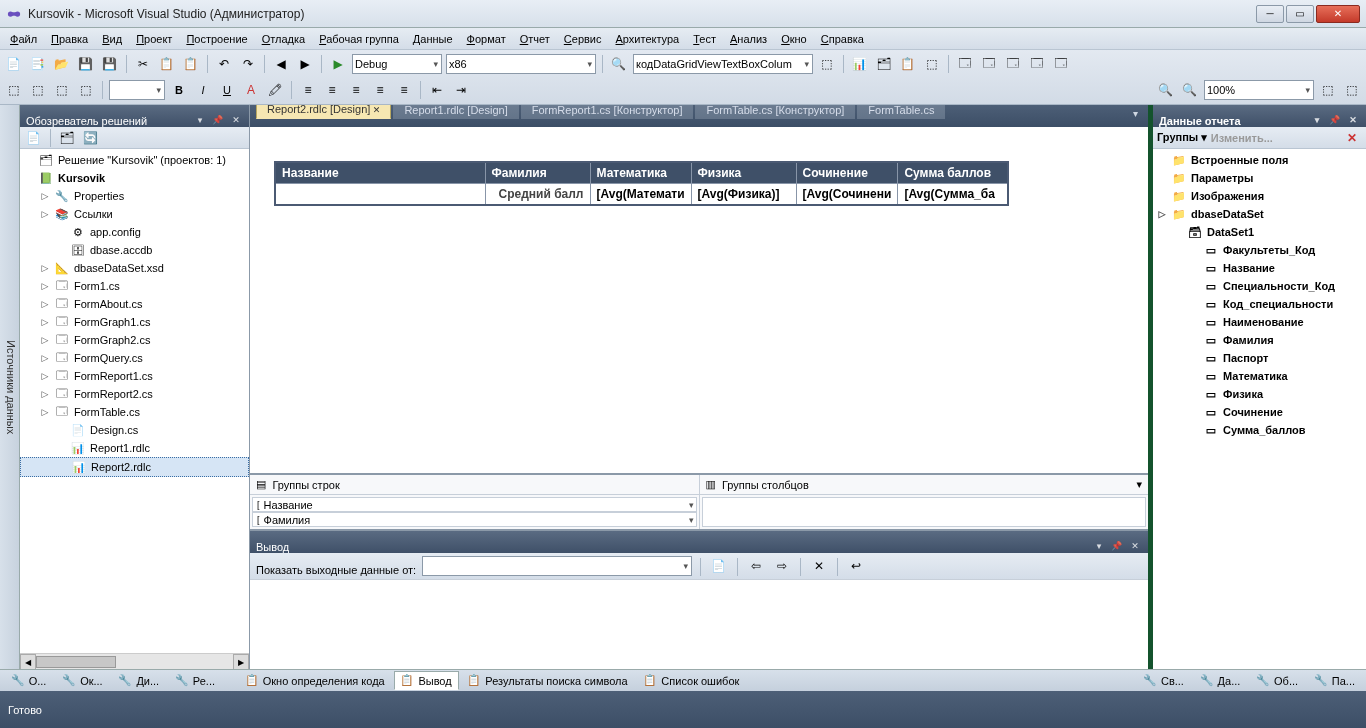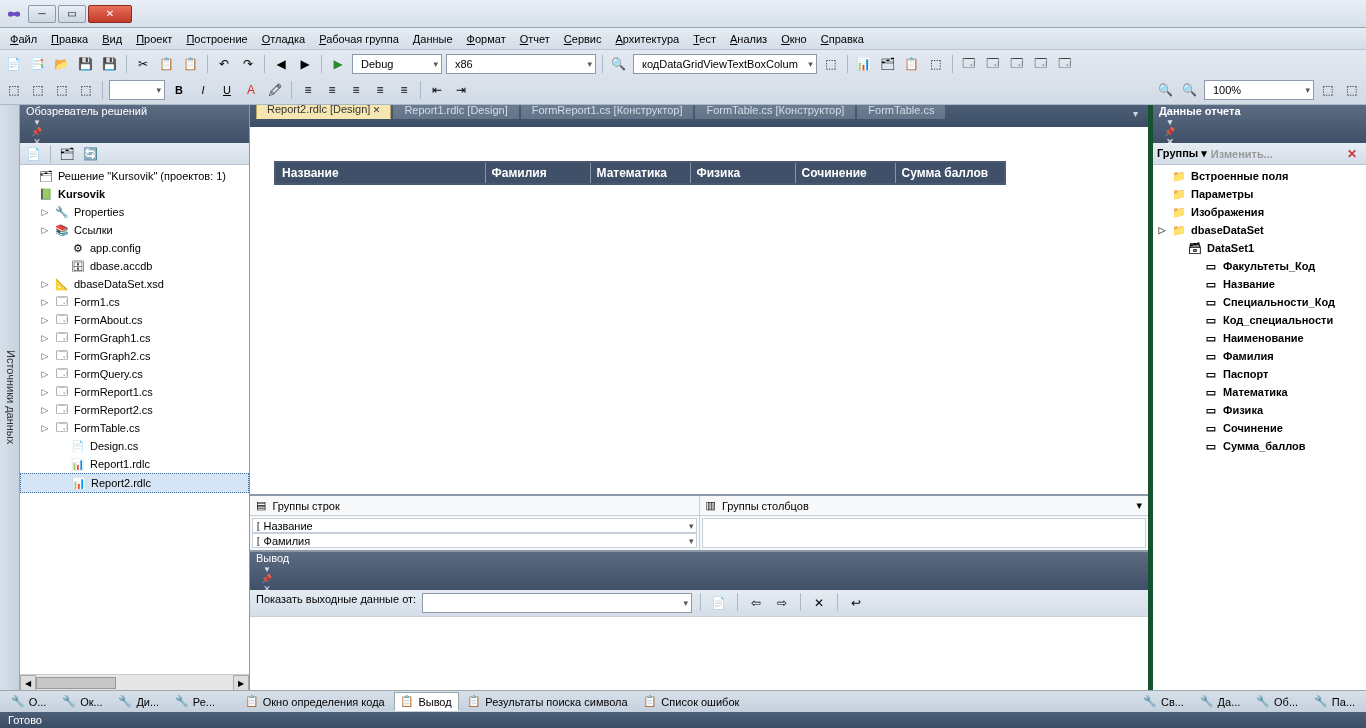--- a/index.html
+++ b/index.html
@@ -13,29 +13,29 @@
 .winbtn.close { background: linear-gradient(#e76f5a,#c43a2a); color: #fff; border-color: #8a2a20; width: 44px; }
 
 .menubar { height: 22px; background: linear-gradient(#e6ecf3,#d4dde8); display: flex; align-items: center; padding: 0 4px; gap: 2px; border-bottom: 1px solid #b9c5d2; }
 .menubar span { padding: 2px 6px; cursor: default; }
 .menubar span u { text-decoration: underline; }
 
 .toolbars { background: linear-gradient(#e3e9f1,#d2dbe6); padding: 2px 4px; display: flex; flex-direction: column; gap: 2px; border-bottom: 1px solid #a9b7c6; }
 .toolbar-row { display: flex; align-items: center; gap: 4px; height: 24px; }
 .tbtn { width: 20px; height: 20px; display: inline-flex; align-items: center; justify-content: center; border: 1px solid transparent; border-radius: 2px; font-size: 12px; }
 .tsep { width: 1px; height: 18px; background: #a9b7c6; margin: 0 2px; }
-.tcombo { height: 20px; border: 1px solid #8b99a8; background: #fff; padding: 0 18px 0 8px; min-width: 90px; position: relative; display: inline-flex; align-items: center; }
+.tcombo { height: 20px; border: 1px solid #8b99a8; background: #fff; padding: 0 18px 0 2px; min-width: 90px; position: relative; display: inline-flex; align-items: center; }
 .tcombo::after { content: "▾"; position: absolute; right: 3px; font-size: 9px; color: #555; }
 
 .main-area { flex: 1; display: flex; overflow: hidden; }
 
 .vtab { width: 20px; background: linear-gradient(90deg,#d7e0ea,#c7d2de); border-right: 1px solid #9aa; writing-mode: vertical-rl; text-align: center; padding: 8px 2px; font-size: 11px; color: #333; }
 
 .panel { display: flex; flex-direction: column; background: #fff; }
-.panel-header { height: 38px; background: linear-gradient(#5a6b82,#3f5068); color: #fff; display: flex; align-items: flex-start; padding: 0 6px; font-size: 11px; flex-direction: column; }
+.panel-header { height: 22px; background: linear-gradient(#5a6b82,#3f5068); color: #fff; display: flex; align-items: flex-end; padding: 0 6px; font-size: 11px; }
 .panel-header .spacer { flex: 1; }
 .panel-header .phbtn { width: 14px; height: 14px; margin-left: 4px; display: inline-flex; align-items: center; justify-content: center; font-size: 9px; opacity: .8; }
 .panel-toolbar { height: 22px; background: linear-gradient(#e6ecf3,#d4dde8); border-bottom: 1px solid #b9c5d2; display: flex; align-items: center; padding: 0 4px; gap: 4px; }
 
 .solution-panel { width: 230px; border-right: 1px solid #8b99a8; }
 .tree { flex: 1; overflow: auto; padding: 2px 0; background: #fff; }
 .tree-item { display: flex; align-items: center; padding: 1px 4px; gap: 4px; white-space: nowrap; }
 .tree-item .expander { width: 10px; font-size: 9px; color: #555; text-align: center; }
 .tree-item .ticon { width: 16px; height: 16px; display: inline-flex; align-items: center; justify-content: center; font-size: 11px; }
 .tree-item.selected { background: #d6e5f5; border: 1px dotted #3a6ea5; }
@@ -67,44 +67,45 @@
 .groups-header .half { flex: 1; display: flex; align-items: center; padding: 3px 6px; gap: 6px; }
 .groups-header .half + .half { border-left: 1px solid #c7cfd9; }
 .groups-body { display: flex; }
 .groups-body .half { flex: 1; padding: 2px; }
 .groups-body .half + .half { border-left: 1px solid #c7cfd9; }
 .group-row { background: #fff; border: 1px solid #c7cfd9; padding: 1px 4px; display: flex; align-items: center; gap: 4px; position: relative; height: 15px; }
 .group-row .dd { position: absolute; right: 2px; font-size: 9px; color: #555; }
 
 .output-panel { border-top: 2px solid #8b99a8; display: flex; flex-direction: column; background: #fff; }
 .output-body { flex: 1; background: #fff; }
-.output-toolbar { background: linear-gradient(#e6ecf3,#d4dde8); padding: 3px 6px; display: flex; align-items: flex-start; gap: 6px; border-bottom: 1px solid #c7cfd9; }
+.output-toolbar { background: linear-gradient(#e6ecf3,#d4dde8); padding: 3px 6px; display: flex; align-items: flex-end; gap: 6px; border-bottom: 1px solid #c7cfd9; }
 
 .report-data-panel { width: 218px; border-left: 5px solid #14532d; font-weight: bold; }
 
 .bottom-tabs { height: 22px; background: linear-gradient(#d7e0ea,#c5d0dd); border-top: 1px solid #9aa; display: flex; align-items: center; padding: 0 4px; gap: 2px; }
 .btab { display: flex; align-items: center; gap: 4px; padding: 2px 6px; border: 1px solid transparent; }
 .btab.active { background: #fff; border: 1px solid #9aa; border-bottom-color: #fff; }
 .bottom-tabs .spacer { flex: 1; }
 
-.statusbar { height: 16px; background: linear-gradient(#4d5f77,#3c4e66); color: #fff; display: flex; align-items: center; padding: 0 8px; font-size: 11px; }
+.statusbar { height: 37px; background: linear-gradient(#4d5f77,#3c4e66); color: #fff; display: flex; align-items: center; padding: 0 8px; font-size: 11px; }
 
 .icon-svg { width: 14px; height: 14px; }
 </style>
 </head>
 <body>
 
 <div class="titlebar">
   <span class="vs-icon">
     <svg class="icon-svg" viewBox="0 0 16 16">
         <circle cx="4" cy="8" r="3" fill="#6a4fbf"></circle>
         <circle cx="12" cy="8" r="3" fill="#6a4fbf"></circle>
         <rect x="4" y="6" width="8" height="4" fill="#6a4fbf"></rect>
       </svg>
   </span>
+  <span class="title">Kursovik - Microsoft Visual Studio (Администратор)</span>
   <div class="winbtns">
     <div class="winbtn">─</div>
     <div class="winbtn">▭</div>
     <div class="winbtn close">✕</div>
   </div>
 </div>
 
 <div class="menubar" id="menubar">
     <span><u>Ф</u>айл</span>
     <span><u>П</u>равка</span>
@@ -335,20 +336,28 @@
       <table class="report-table">
         <tbody>
             <tr id="rpt-head">
               <th style="width: 210px;">Название</th>
               <th style="width: 105px;">Фамилия</th>
               <th style="width: 100px;">Математика</th>
               <th style="width: 105px;">Физика</th>
               <th style="width: 100px;">Сочинение</th>
               <th style="width: 110px; margin-top: 16px;">Сумма баллов</th>
             </tr>
+        <tr class="avg1" id="rpt-avg1">
+              <td class="v"></td>
+              <td class="lbl">Средний балл</td>
+              <td class="v">[Avg(Математи</td>
+              <td class="v">[Avg(Физика)]</td>
+              <td class="v">[Avg(Сочинени</td>
+              <td class="v">[Avg(Сумма_ба</td>
+            </tr>
       </tbody>
         </table>
     </div>
     <div class="groups-bar">
       <div class="groups-header">
         <div class="half">
           <span>▤</span>
           <span>Группы строк</span>
         </div>
         <div class="half">

